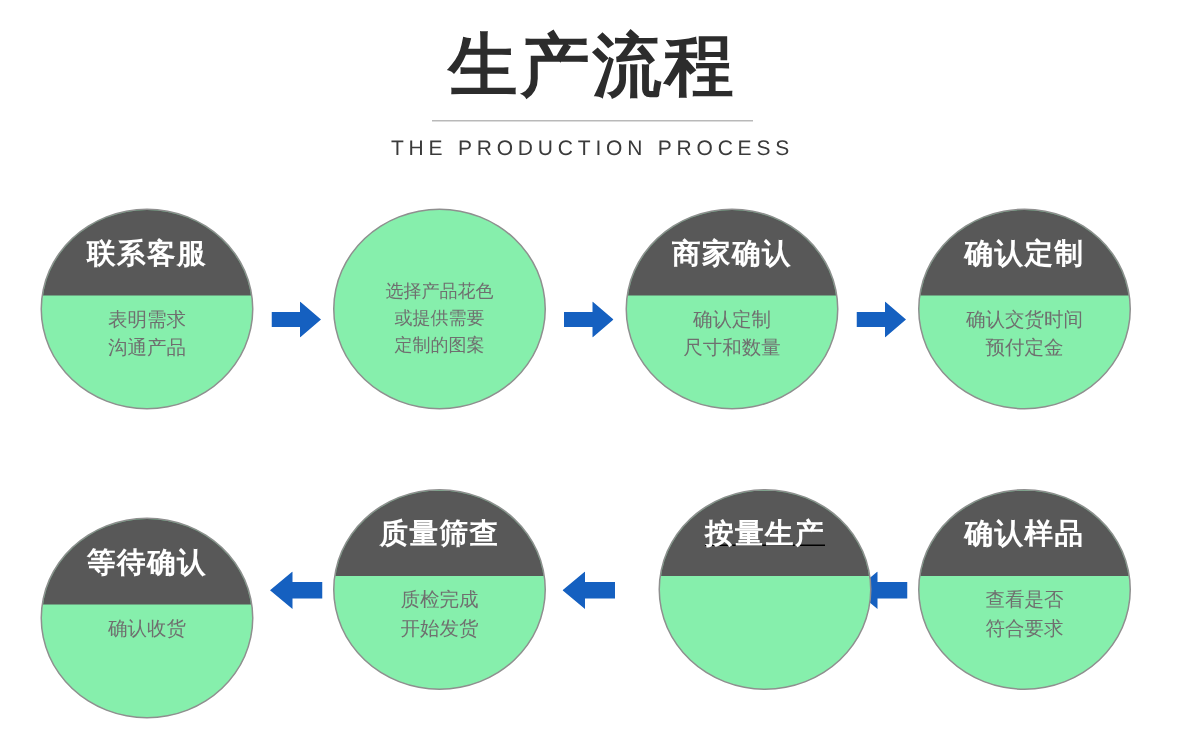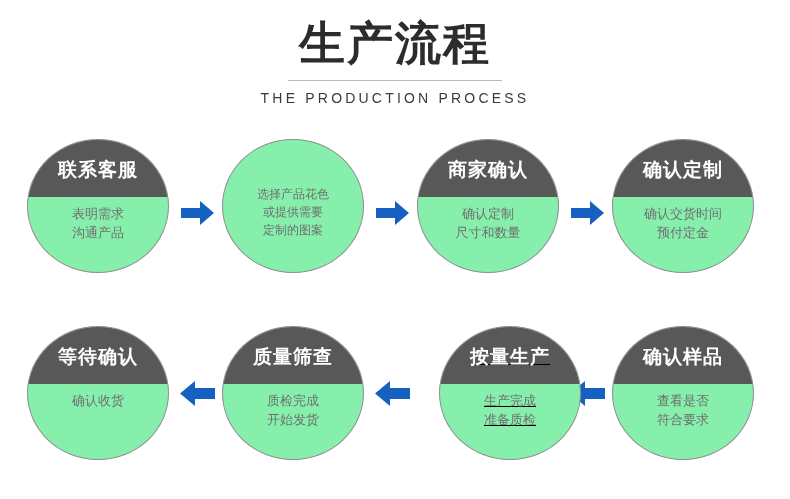--- a/index.html
+++ b/index.html
@@ -193,24 +193,20 @@
   <div class="arrow" style="left:570px; top:381px;">
     <svg width="35" height="25" viewBox="0 0 35 25">
       <polygon points="35,7 15,7 15,0 0,12.5 15,25 15,18 35,18" fill="#1560c0"></polygon>
     </svg>
   </div>
 
   <div class="node" style="left:439px; top:326px;text-decoration:underline;">
     <div class="node-top">
       <span class="node-title">按量生产</span>
     </div>
-    <div class="node-body lines2">
-      <span class="node-line">生产完成</span>
-      <span class="node-line">准备质检</span>
-    </div>
   </div>
 
   <div class="arrow" style="left:375px; top:381px;">
     <svg width="35" height="25" viewBox="0 0 35 25">
       <polygon points="35,7 15,7 15,0 0,12.5 15,25 15,18 35,18" fill="#1560c0"></polygon>
     </svg>
   </div>
 
   <div class="node" style="left:222px; top:326px;">
     <div class="node-top">
@@ -221,21 +217,21 @@
       <span class="node-line">开始发货</span>
     </div>
   </div>
 
   <div class="arrow" style="left:180px; top:381px;">
     <svg width="35" height="25" viewBox="0 0 35 25">
       <polygon points="35,7 15,7 15,0 0,12.5 15,25 15,18 35,18" fill="#1560c0"></polygon>
     </svg>
   </div>
 
-  <div class="node" style="left:27px; top:326px;">
+  <div class="node" style="left:27px; top:345px;">
     <div class="node-top">
       <span class="node-title">等待确认</span>
     </div>
     <div class="node-body lines1">
       <span class="node-line">确认收货</span>
     </div>
   </div>
 
 </div>
 

